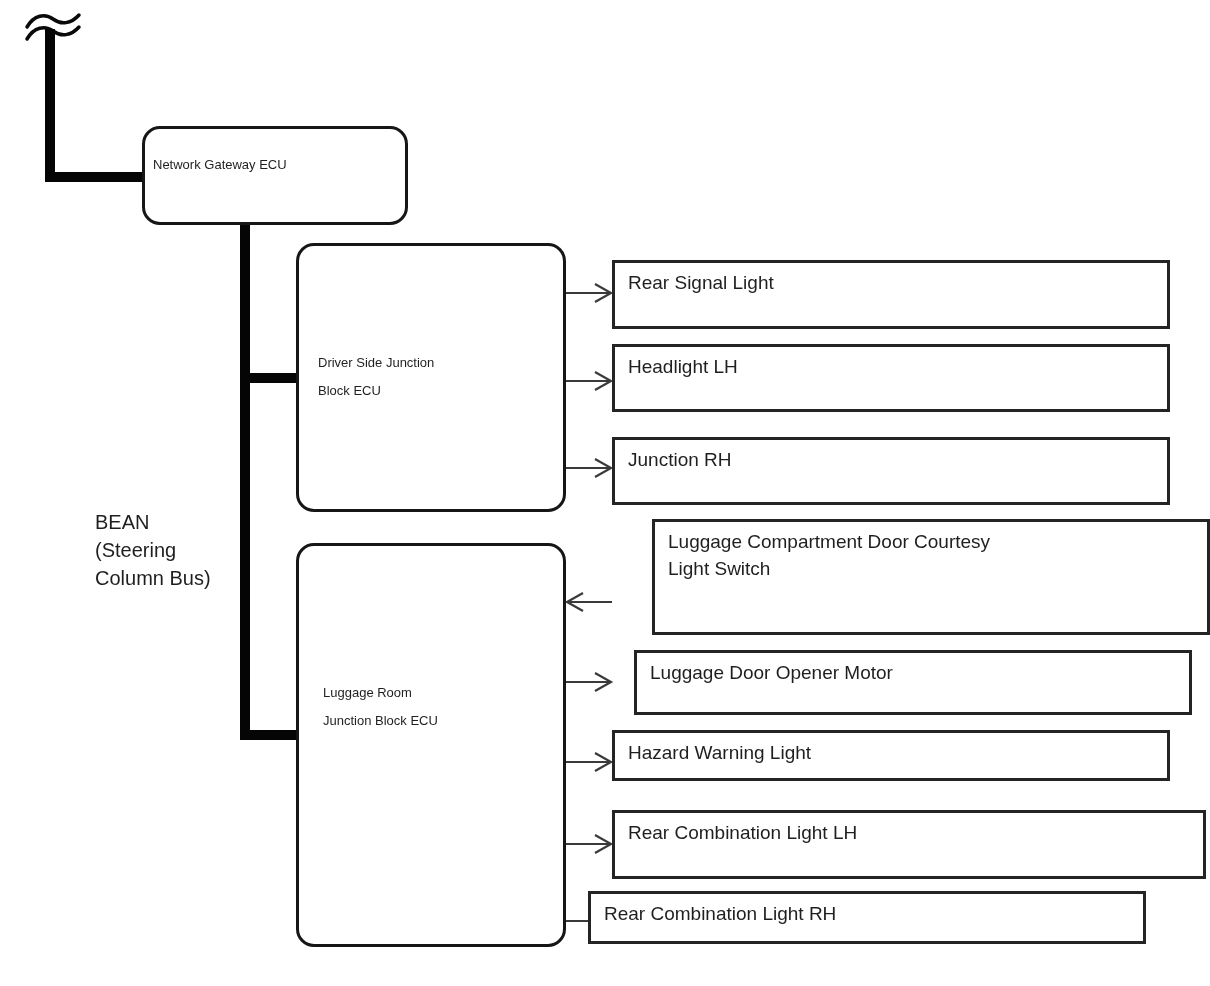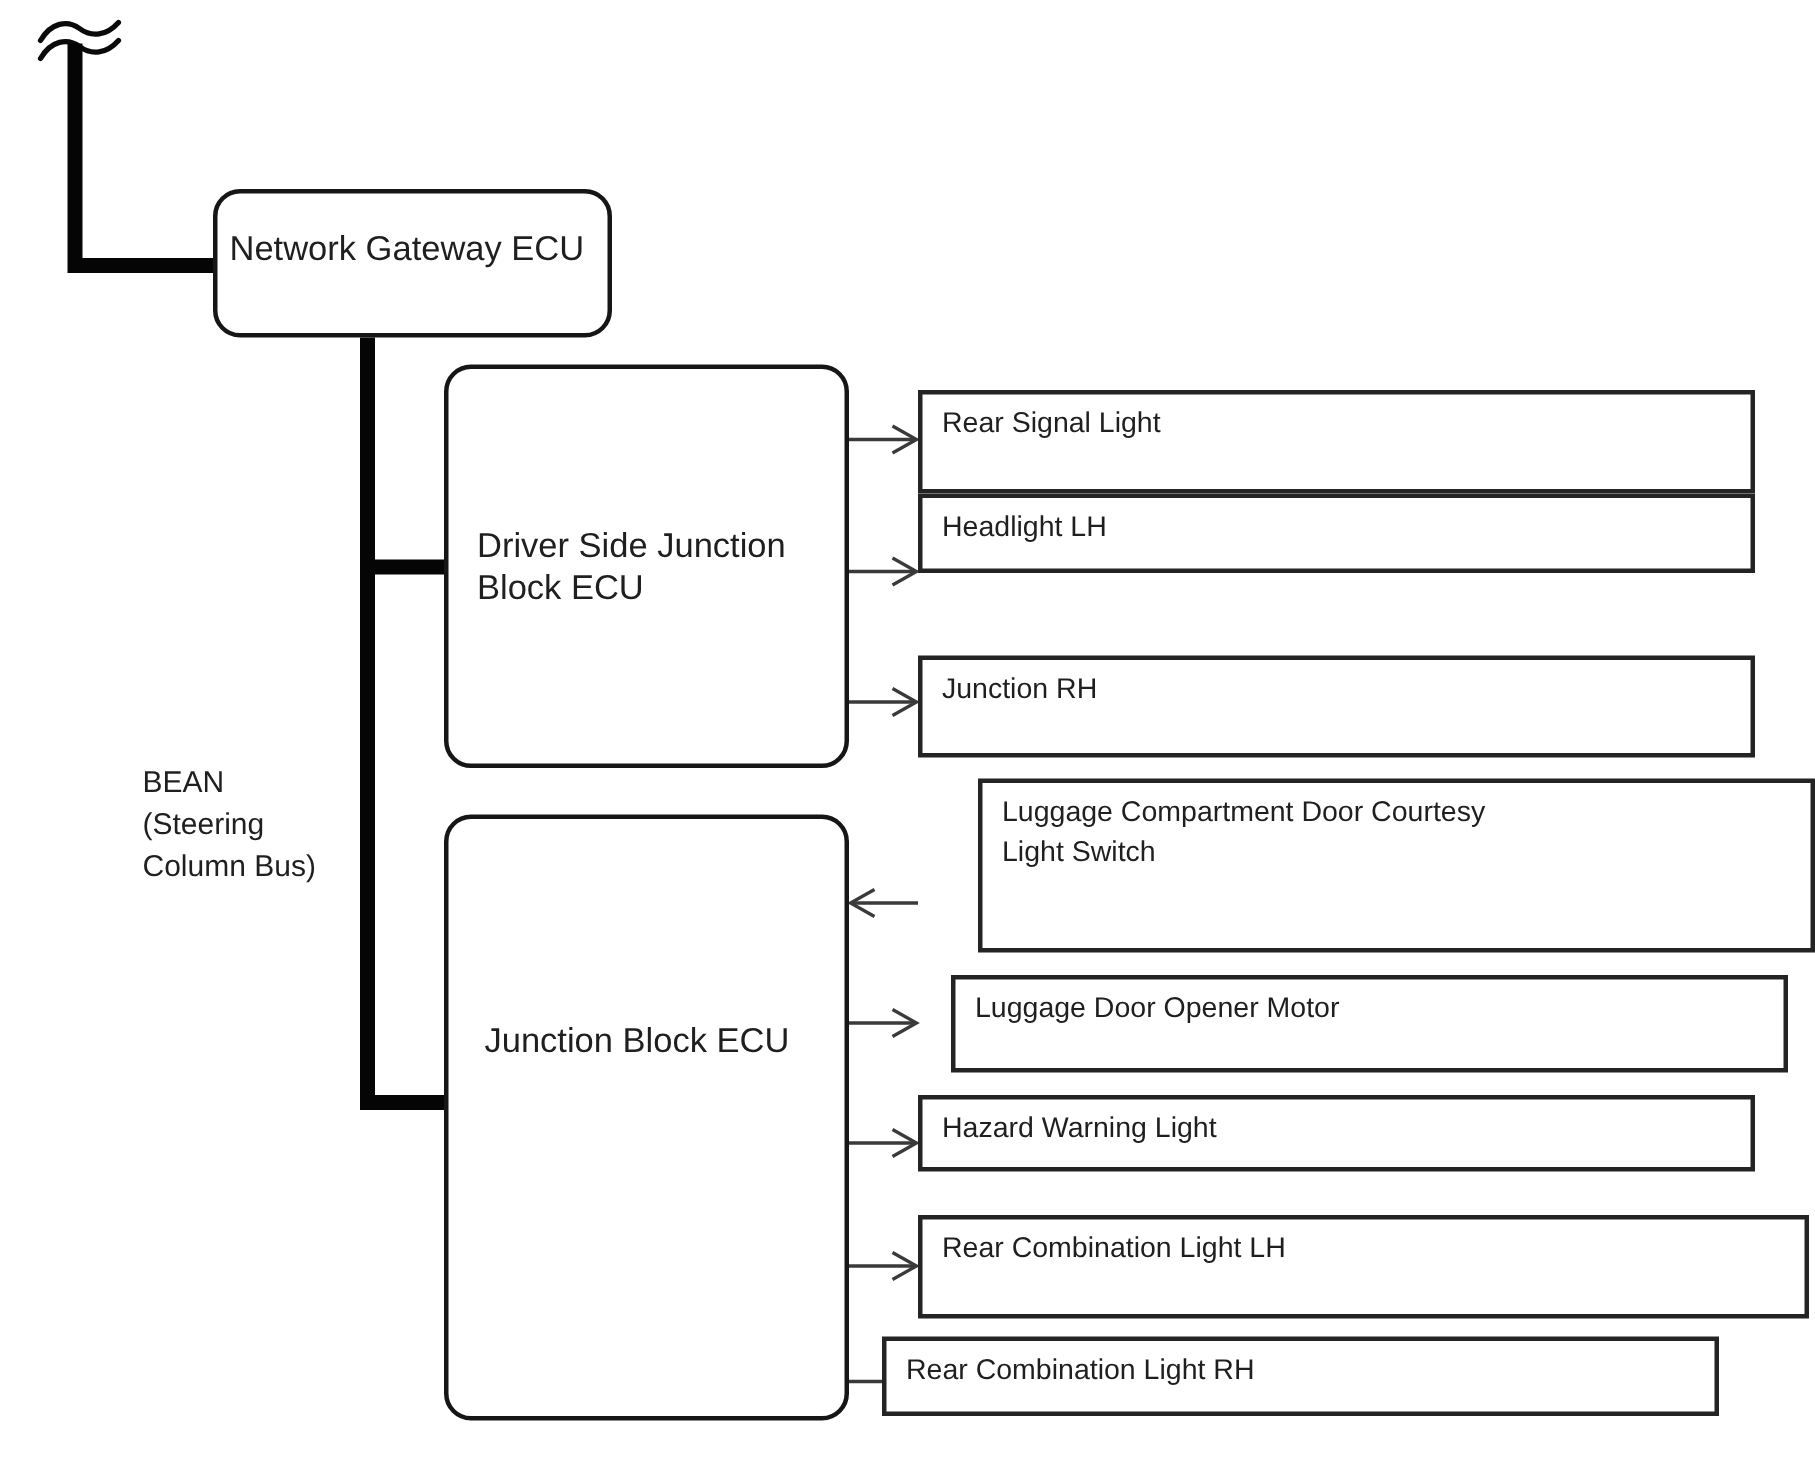--- a/index.html
+++ b/index.html
@@ -23,21 +23,21 @@
     background: #ffffff;
   }
   .ecu {
     border: 3px solid #161616;
     border-radius: 18px;
   }
   .device {
     border: 3px solid #242424;
   }
   .label {
-    font-size: 23px;
+    font-size: 13px;
     line-height: 28px;
     white-space: nowrap;
   }
   .device .label {
     font-size: 19px;
     line-height: 27px;
     padding: 6px 10px 0 13px;
   }
   .label-line { display: block; }
   .bus-label {
@@ -108,31 +108,32 @@
 
   <div class="node ecu" style="left:296px; top:243px; width:270px; height:269px;">
     <div class="label driver-label">
       <span class="label-line">Driver Side Junction</span>
       <span class="label-line">Block ECU</span>
     </div>
   </div>
 
   <div class="node ecu" style="left:296px; top:543px; width:270px; height:404px;">
     <div class="label luggage-label">
+      <span class="label-line">Luggage Room</span>
       <span class="label-line">Junction Block ECU</span>
     </div>
   </div>
 
   <div class="node device" style="left:612px; top:260px; width:558px; height:69px;">
     <div class="label">
       <span class="label-line">Rear Signal Light</span>
     </div>
   </div>
 
-  <div class="node device" style="left:612px; top:329px; width:558px; height:53px;">
+  <div class="node device" style="left:612px; top:344px; width:558px; height:68px;">
     <div class="label">
       <span class="label-line">Headlight LH</span>
     </div>
   </div>
 
   <div class="node device" style="left:612px; top:437px; width:558px; height:68px;">
     <div class="label">
       <span class="label-line">Junction RH</span>
     </div>
   </div>

